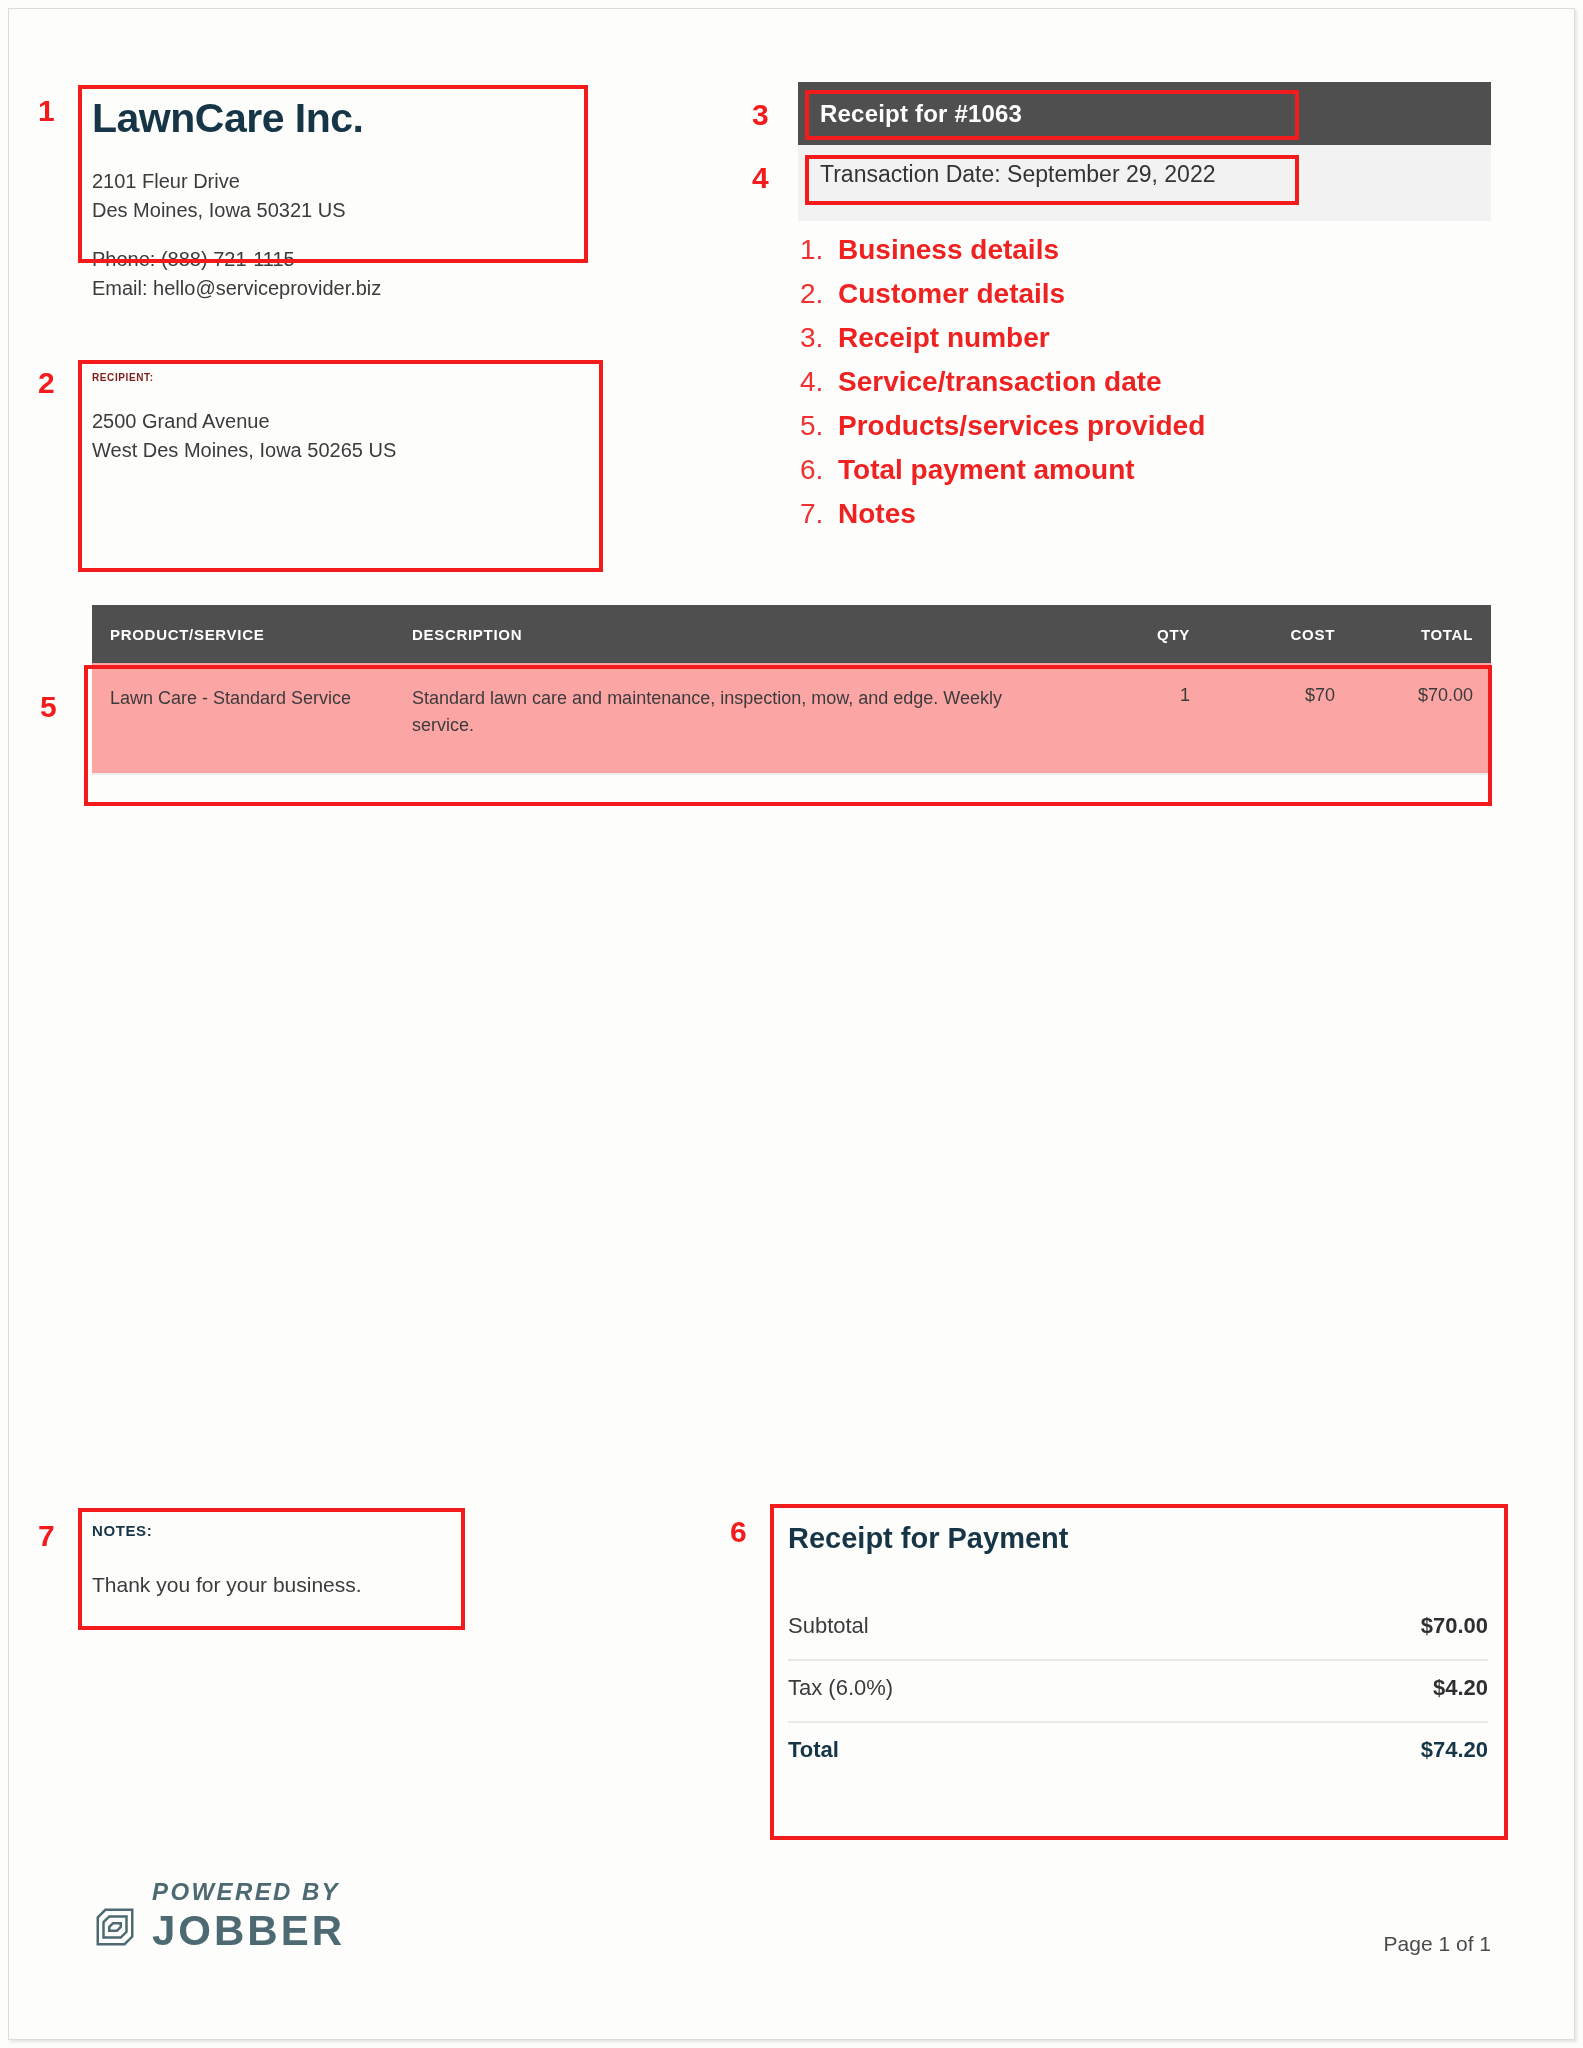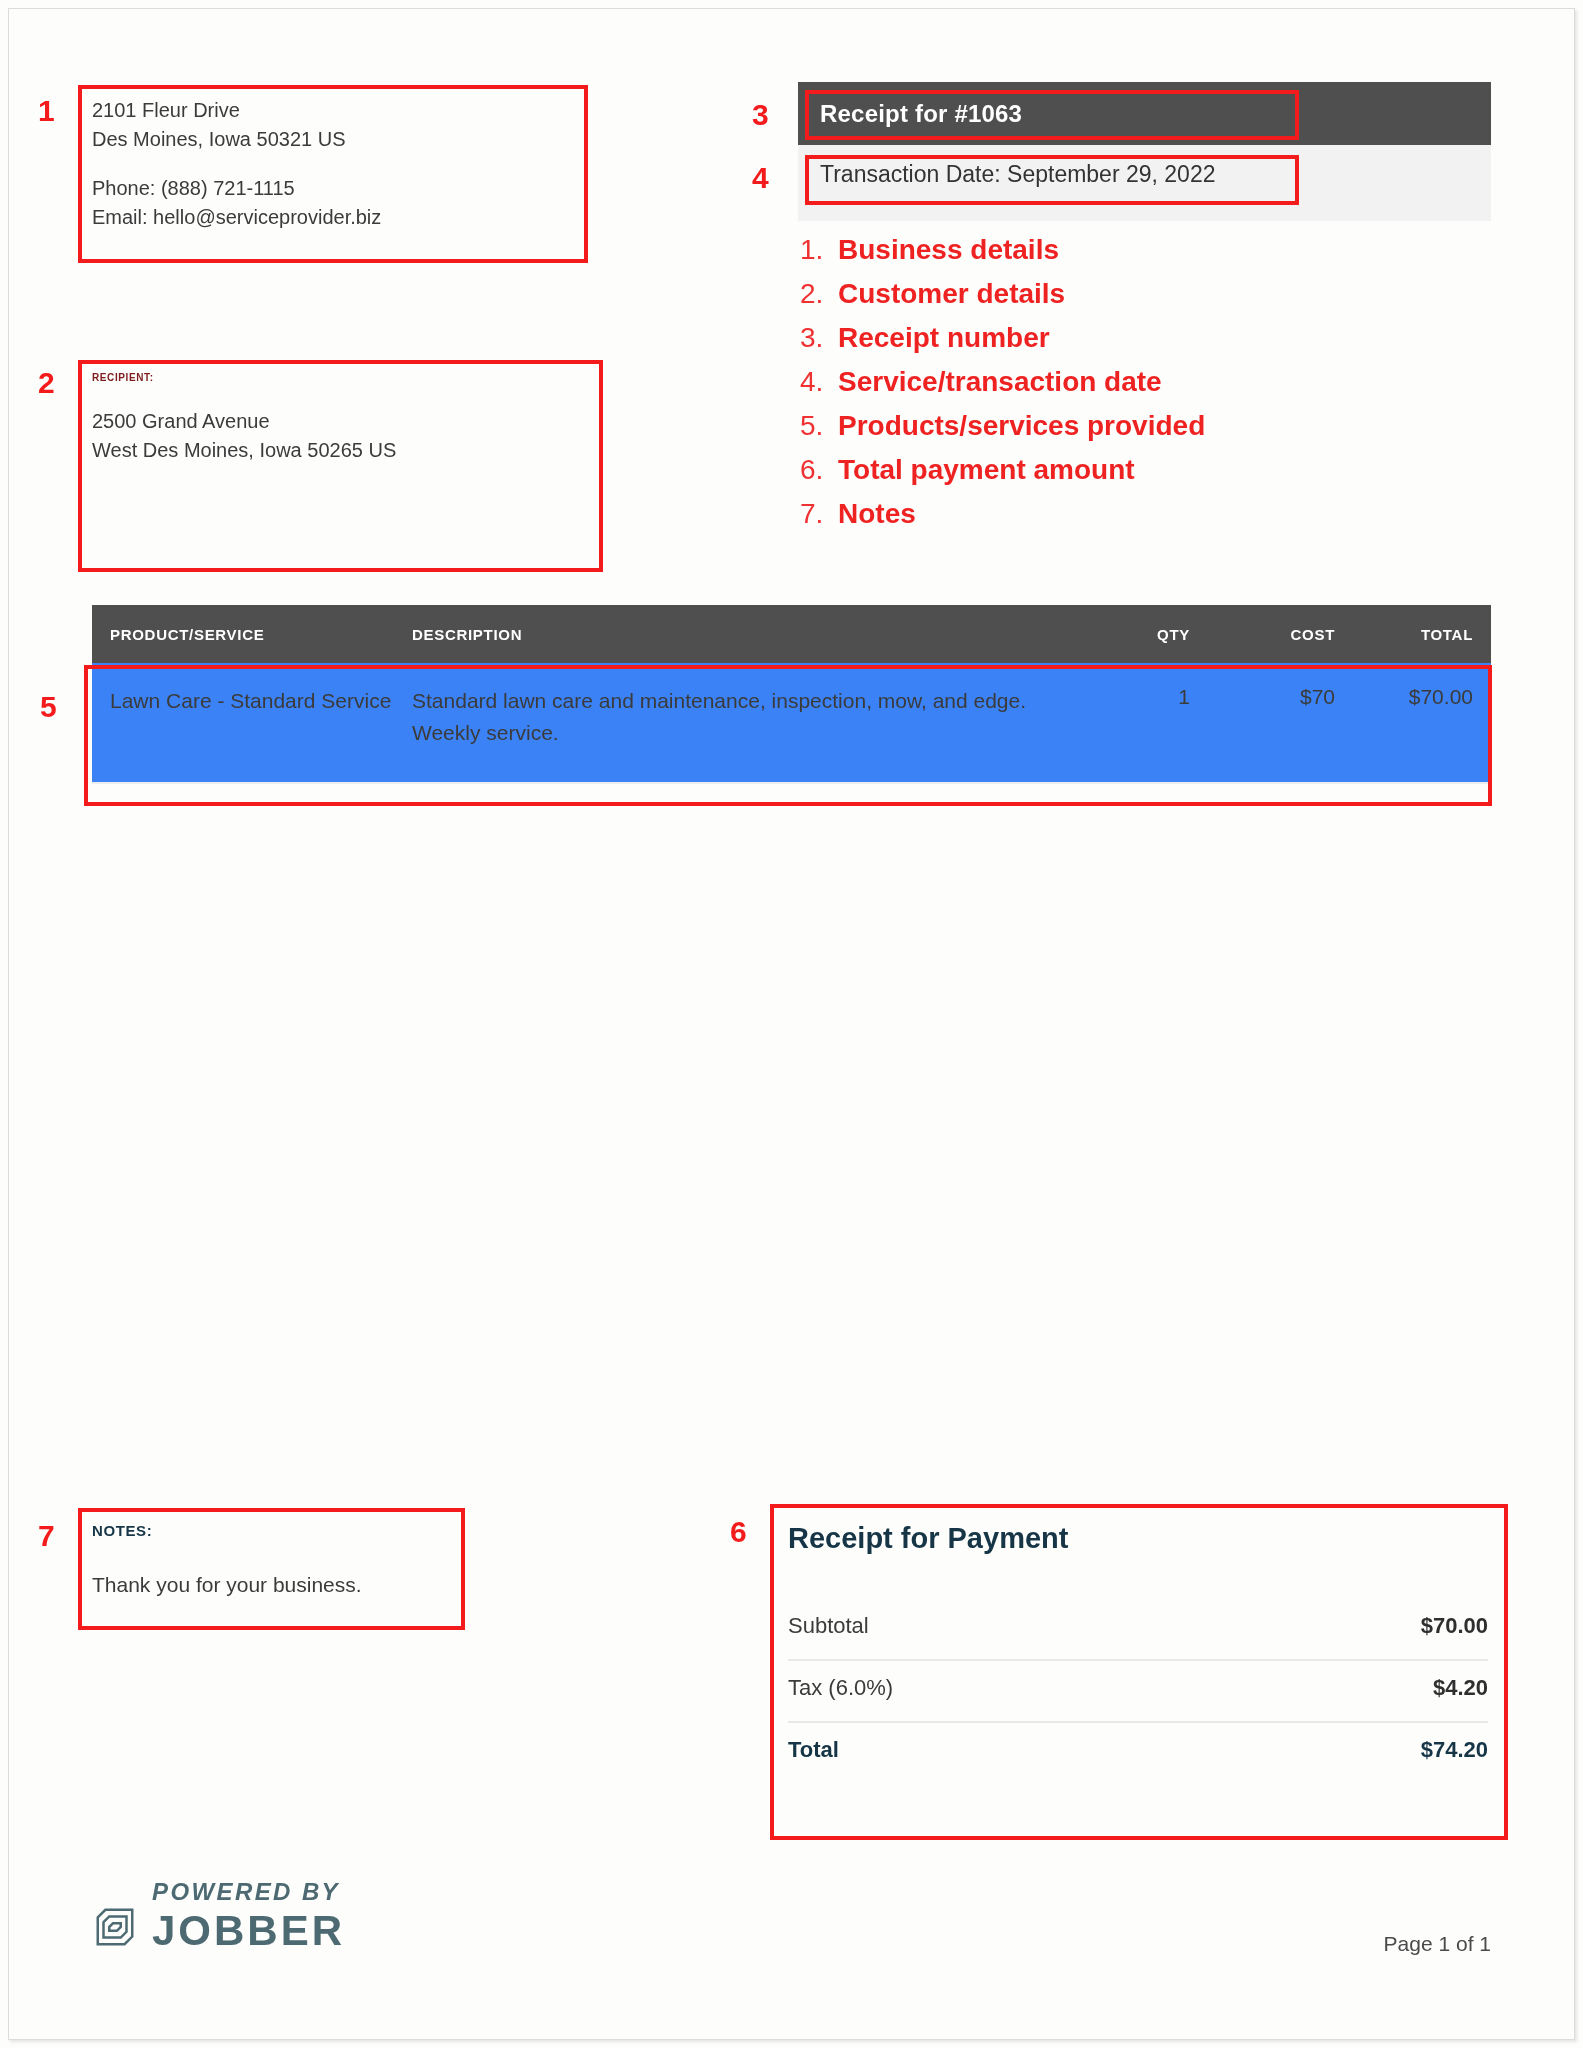--- a/index.html
+++ b/index.html
@@ -181,24 +181,24 @@
   .col-desc    { width: 648px; box-sizing: border-box; }
   .col-qty     { width: 130px; text-align: right; box-sizing: border-box; }
   .col-cost    { width: 145px; text-align: right; box-sizing: border-box; }
   .col-total   { width: 156px; text-align: right; padding-right: 18px; box-sizing: border-box; }
 
   .trow {
     display: flex;
     align-items: flex-start;
     padding-top: 22px;
     padding-bottom: 34px;
-    font-size: 21px;
+    font-size: 18px;
     color: #3b3b3b;
     border-bottom: 2px solid #ededed;
-    background: #3b82f6;
+    background: #fca5a5;
   }
   .trow .col-desc { padding-right: 10px; line-height: 1.5; }
   .trow .col-product { line-height: 1.5; }
 
   
   .notes {
     position: absolute;
     left: 92px;
     top: 1522px;
     width: 360px;
@@ -284,20 +284,21 @@
     color: #4a4a4a;
   }
 </style>
 </head>
 <body>
 
 <div class="page">
   <div class="sheet"></div>
 
   <div class="business">
+    <div class="biz-name">LawnCare Inc.</div>
     <div class="biz-line">2101 Fleur Drive</div>
     <div class="biz-line">Des Moines, Iowa 50321 US</div>
     <div class="biz-gap"></div>
     <div class="biz-line">Phone: (888) 721-1115</div>
     <div class="biz-line">Email: hello@serviceprovider.biz</div>
   </div>
   <div class="ann-box" style="left:78px; top:85px; width:510px; height:178px;"></div>
   <div class="ann-num" style="left:38px; top:96px;">1</div>
 
   <div class="recipient">

